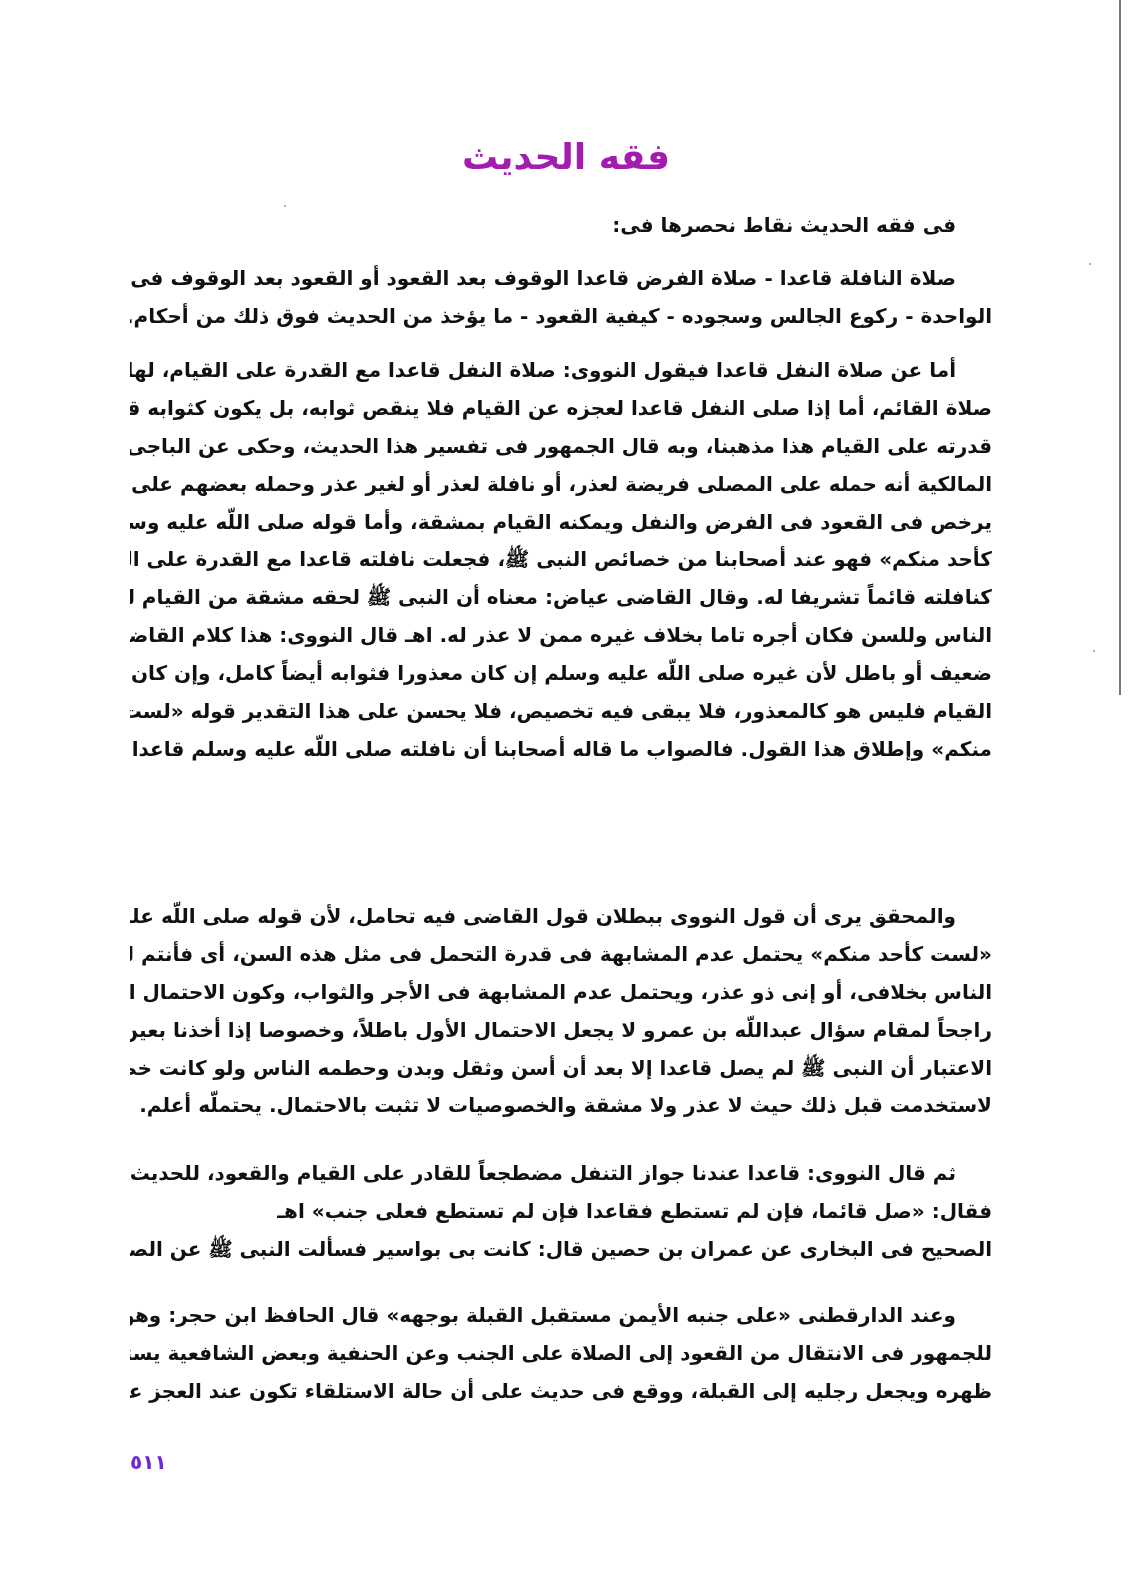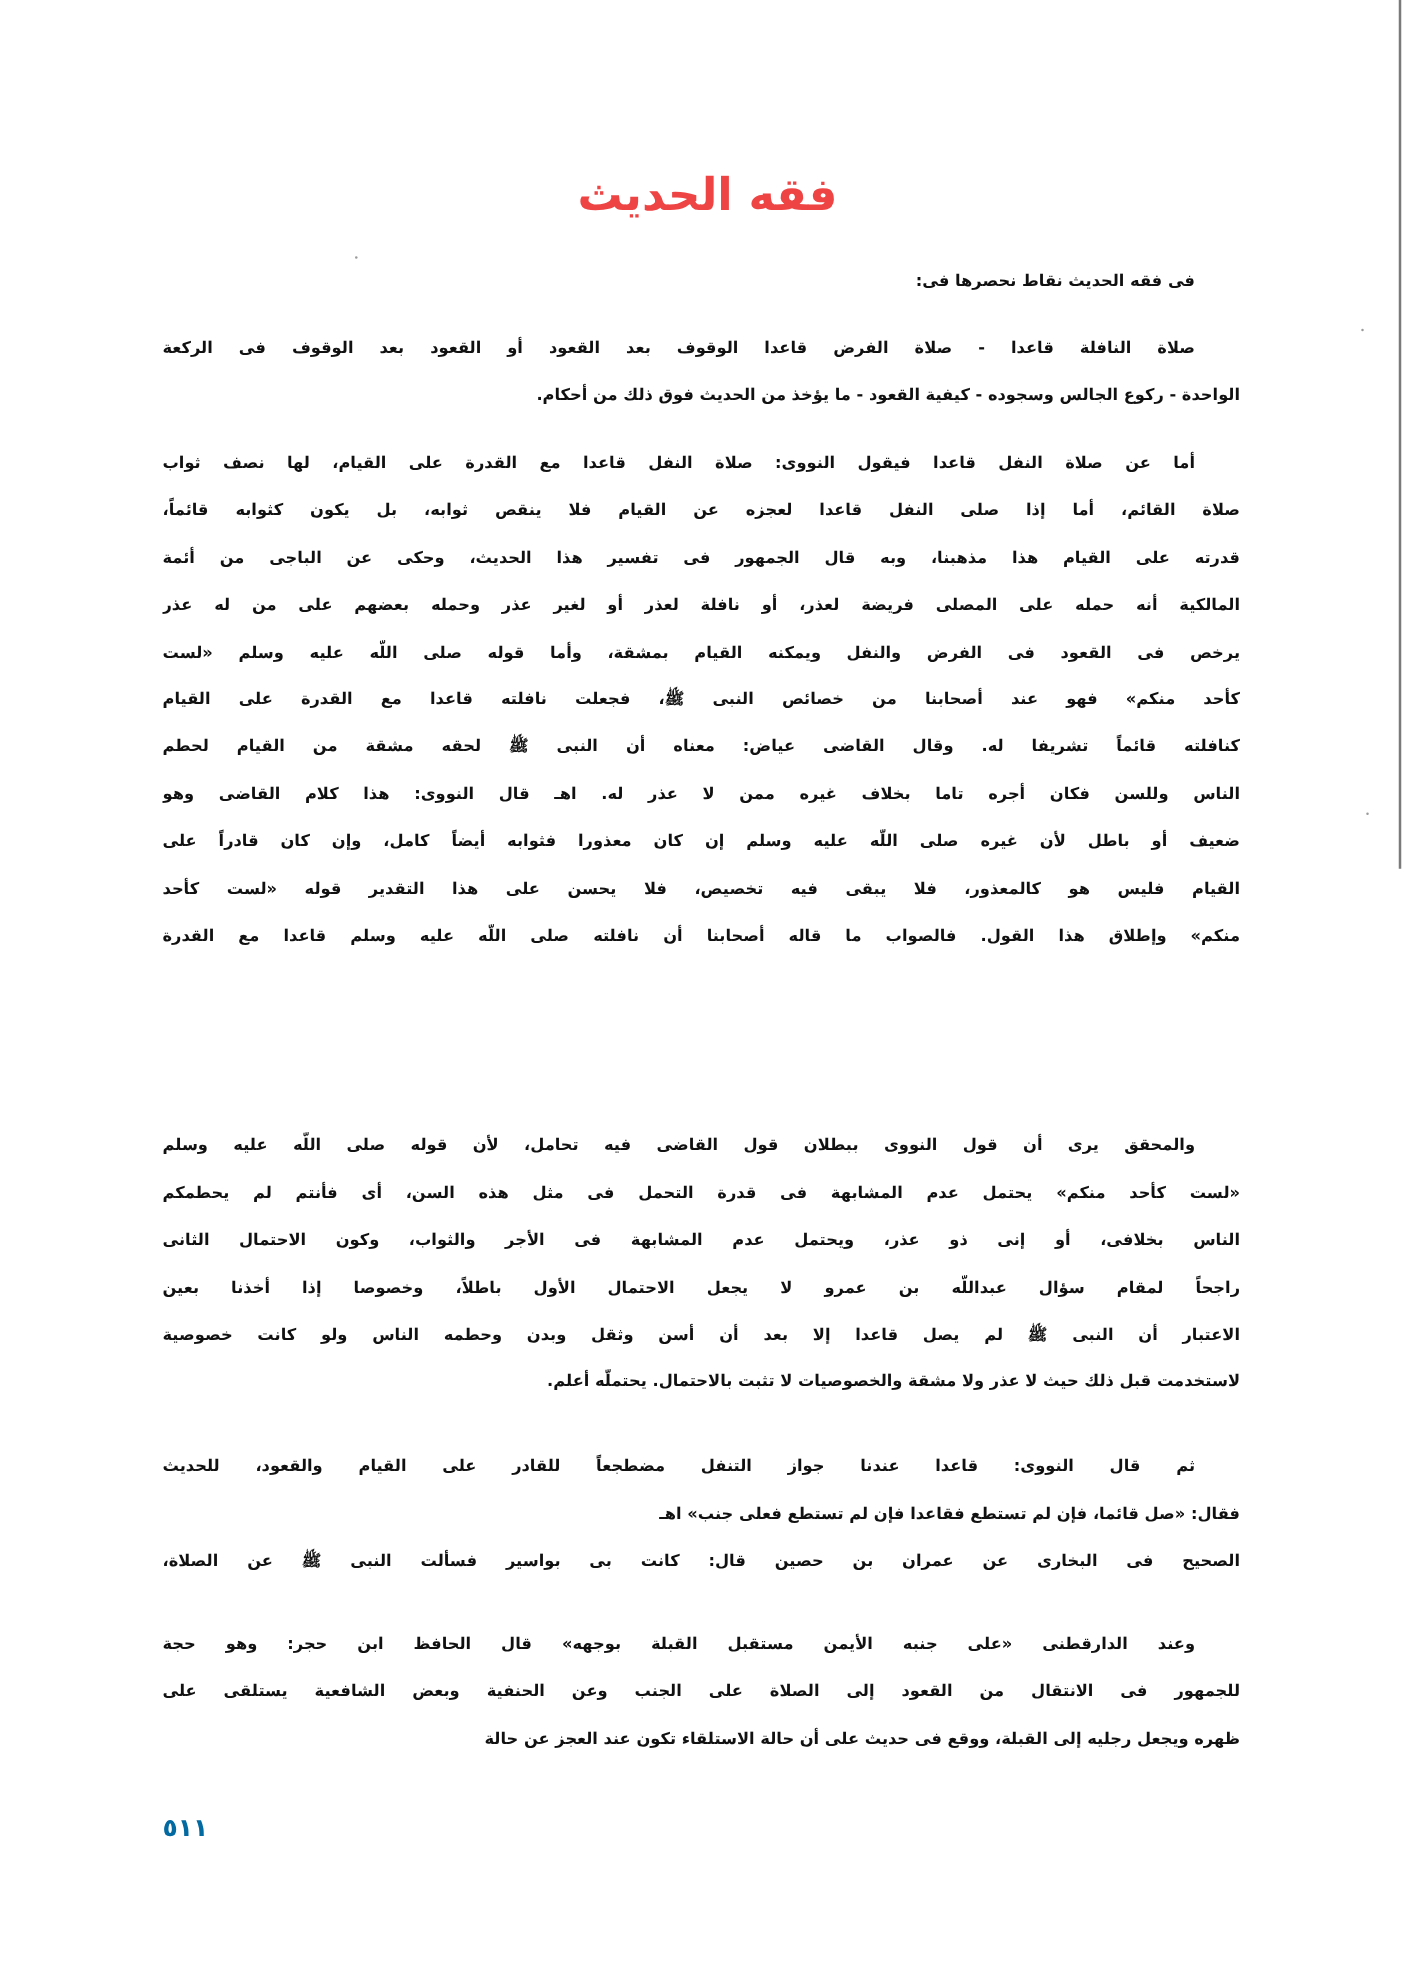--- a/index.html
+++ b/index.html
@@ -25,30 +25,30 @@
     }
     .page-title {
       position: absolute;
       top: 112px;
       left: 0;
       width: 1132px;
       text-align: center;
       direction: rtl;
       font-size: 36px;
       font-weight: bold;
-      color: #ef4444;
+      color: #a21caf;
       letter-spacing: 0;
     }
     .body-text {
       position: absolute;
       left: 130px;
       width: 862px;
       direction: rtl;
       text-align: justify;
-      font-size: 13px;
+      font-size: 20px;
       font-weight: bold;
       line-height: 37.9px;
     }
     .line {
       display: block;
       text-align: justify;
       text-align-last: justify;
       white-space: nowrap;
       overflow: hidden;
       height: 37.9px;
@@ -59,21 +59,21 @@
     .line.indent {
       padding-right: 36px;
     }
     .page-number {
       position: absolute;
       left: 130px;
       top: 1450px;
       font-size: 20px;
       font-weight: bold;
       direction: rtl;
-      color: #0369a1;
+      color: #6d28d9;
     }
     .speck {
       position: absolute;
       width: 2px;
       height: 2px;
       background: #9a9a9a;
       border-radius: 50%;
     }
   </style>
 </head>

